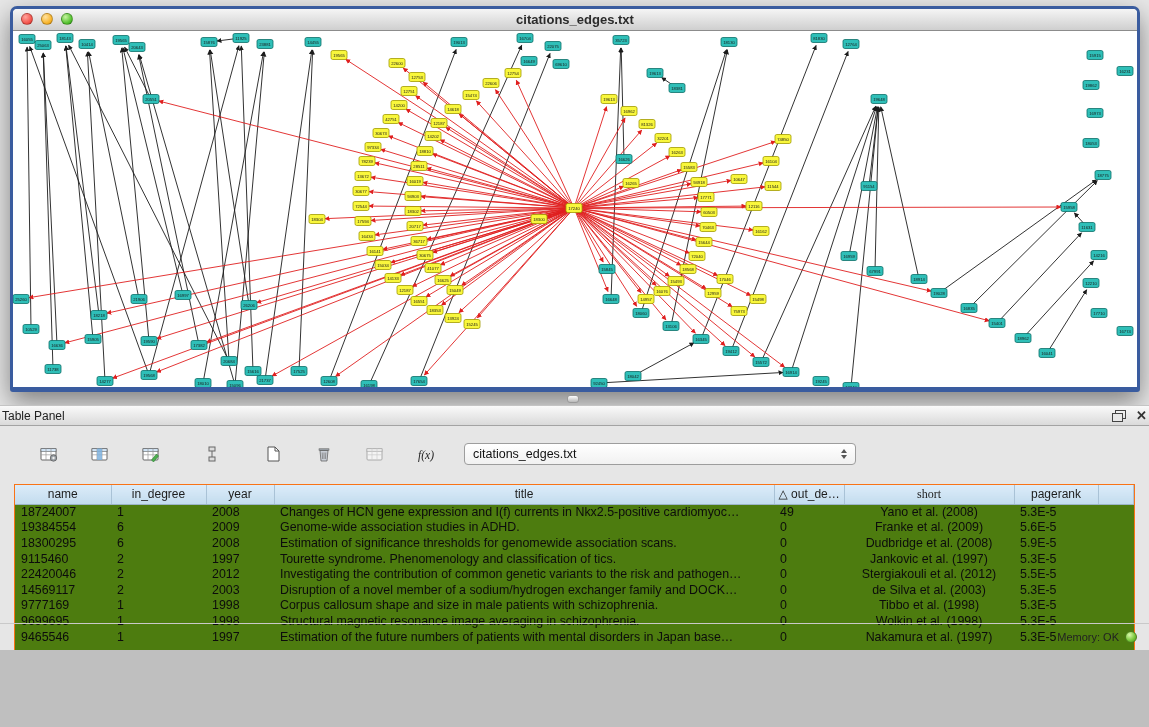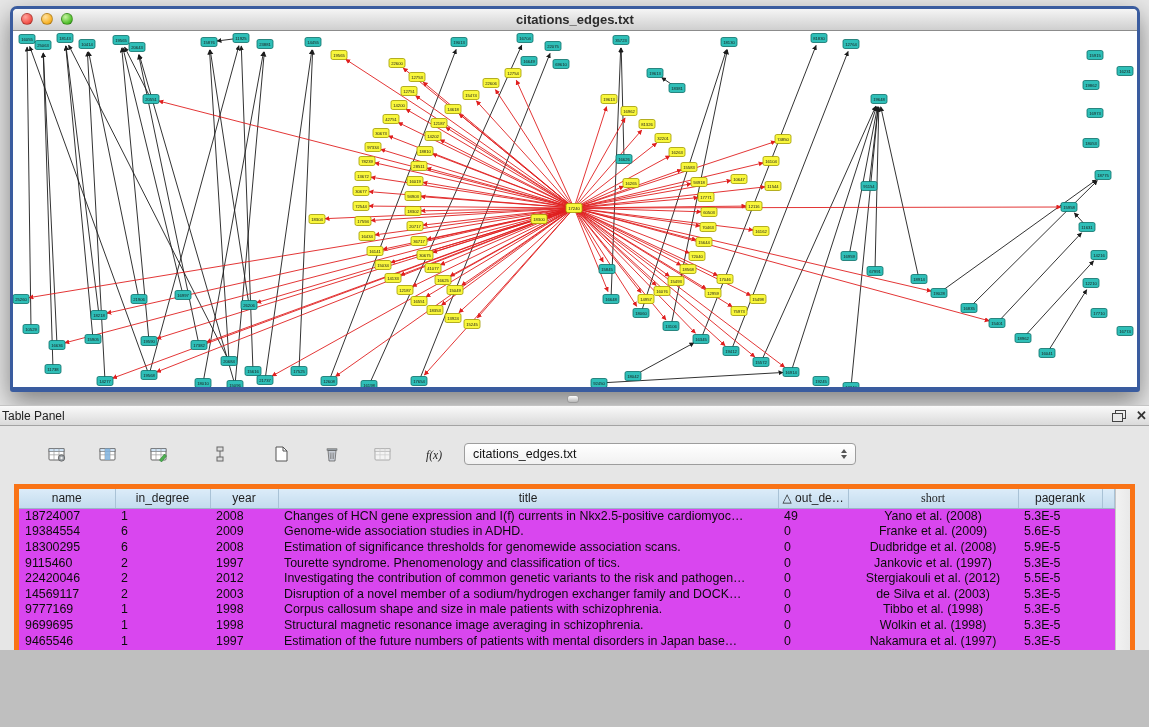--- a/index.html
+++ b/index.html
@@ -28,30 +28,30 @@
   
   .table-panel{position:absolute;left:0;top:405px;width:1149px;height:295px;background:#e6e6e6;}
   .panel-header{height:19px;background:linear-gradient(#fafafa,#dadada);border-top:1px solid #c4c4c4;
     border-bottom:1px solid #a3a3a3;display:flex;align-items:center;padding:0 2px;font-size:12px;color:#222;}
   .panel-actions{margin-left:auto;display:flex;align-items:center;gap:10px;}
   .pa-icon{width:14px;height:12px;display:inline-block;cursor:default;}
   .panel-x{font-size:13px;font-weight:bold;color:#333;line-height:12px;}
   .panel-body{position:relative;height:274px;}
 
   .toolbar{position:absolute;top:16px;left:20px;display:flex;align-items:center;}
-  .tb-btn{width:26px;height:24px;display:flex;align-items:center;justify-content:flex-end;margin-right:5px;margin-left:20px;}
+  .tb-btn{width:26px;height:24px;display:flex;align-items:center;justify-content:flex-start;margin-right:5px;margin-left:20px;}
   .tb-gap{width:10px;}
   .combo{margin-left:16px;width:392px;height:22px;box-sizing:border-box;border:1px solid #9d9d9d;border-radius:4px;
     background:linear-gradient(#ffffff,#f1f1f1);display:flex;align-items:center;padding:0 8px;font-size:12.5px;}
   .combo-arrows{margin-left:auto;display:flex;flex-direction:column;align-items:center;gap:2px;}
   .arr-up{width:0;height:0;border-left:3.5px solid transparent;border-right:3.5px solid transparent;border-bottom:4.5px solid #555;}
   .arr-dn{width:0;height:0;border-left:3.5px solid transparent;border-right:3.5px solid transparent;border-top:4.5px solid #555;}
 
-  .table-wrap{position:absolute;top:58px;left:14px;right:14px;height:188px;background:#d946ef;
-    border:5px solid #f97316;display:flex;overflow:hidden;}
+  .table-wrap{position:absolute;top:58px;left:14px;right:14px;height:188px;background:#4d7c0f;
+    border:1px solid #f97316;display:flex;overflow:hidden;flex-direction:column;}
   .grid-area{flex:1;overflow:hidden;}
   table{border-collapse:collapse;table-layout:fixed;width:100%;}
   th{height:19px;box-sizing:border-box;font-size:12px;font-weight:normal;text-align:center;color:#1d1d1d;
     background:linear-gradient(#dcecf9,#c3dcee);border-right:1px solid #a9c2d6;border-bottom:1px solid #9cb4c7;
     white-space:nowrap;overflow:hidden;padding:0 4px;}
   td{height:15.6px;box-sizing:border-box;font-size:12.4px;padding:0 6px;white-space:nowrap;overflow:hidden;
     text-overflow:ellipsis;color:#0c0c0c;}
   td.a-center{text-align:center;}
   .vscroll{width:14px;border-left:1px solid #c6c6c6;background:linear-gradient(90deg,#f2f2f2,#e9e9e9);}
 
@@ -1039,14 +1039,18 @@
       </div>
 
       <div class="tabs" id="table-tabs">
           <div class="tab sel">Node Table</div>
           <div class="tab">Edge Table</div>
           <div class="tab">Network Table</div>
         </div>
     </div>
   </div>
 
+  <div class="statusbar">
+    <span class="mem-label">Memory: OK</span>
+    <span class="mem-dot"></span>
+  </div>
 
 </div>
 
 </body></html>

